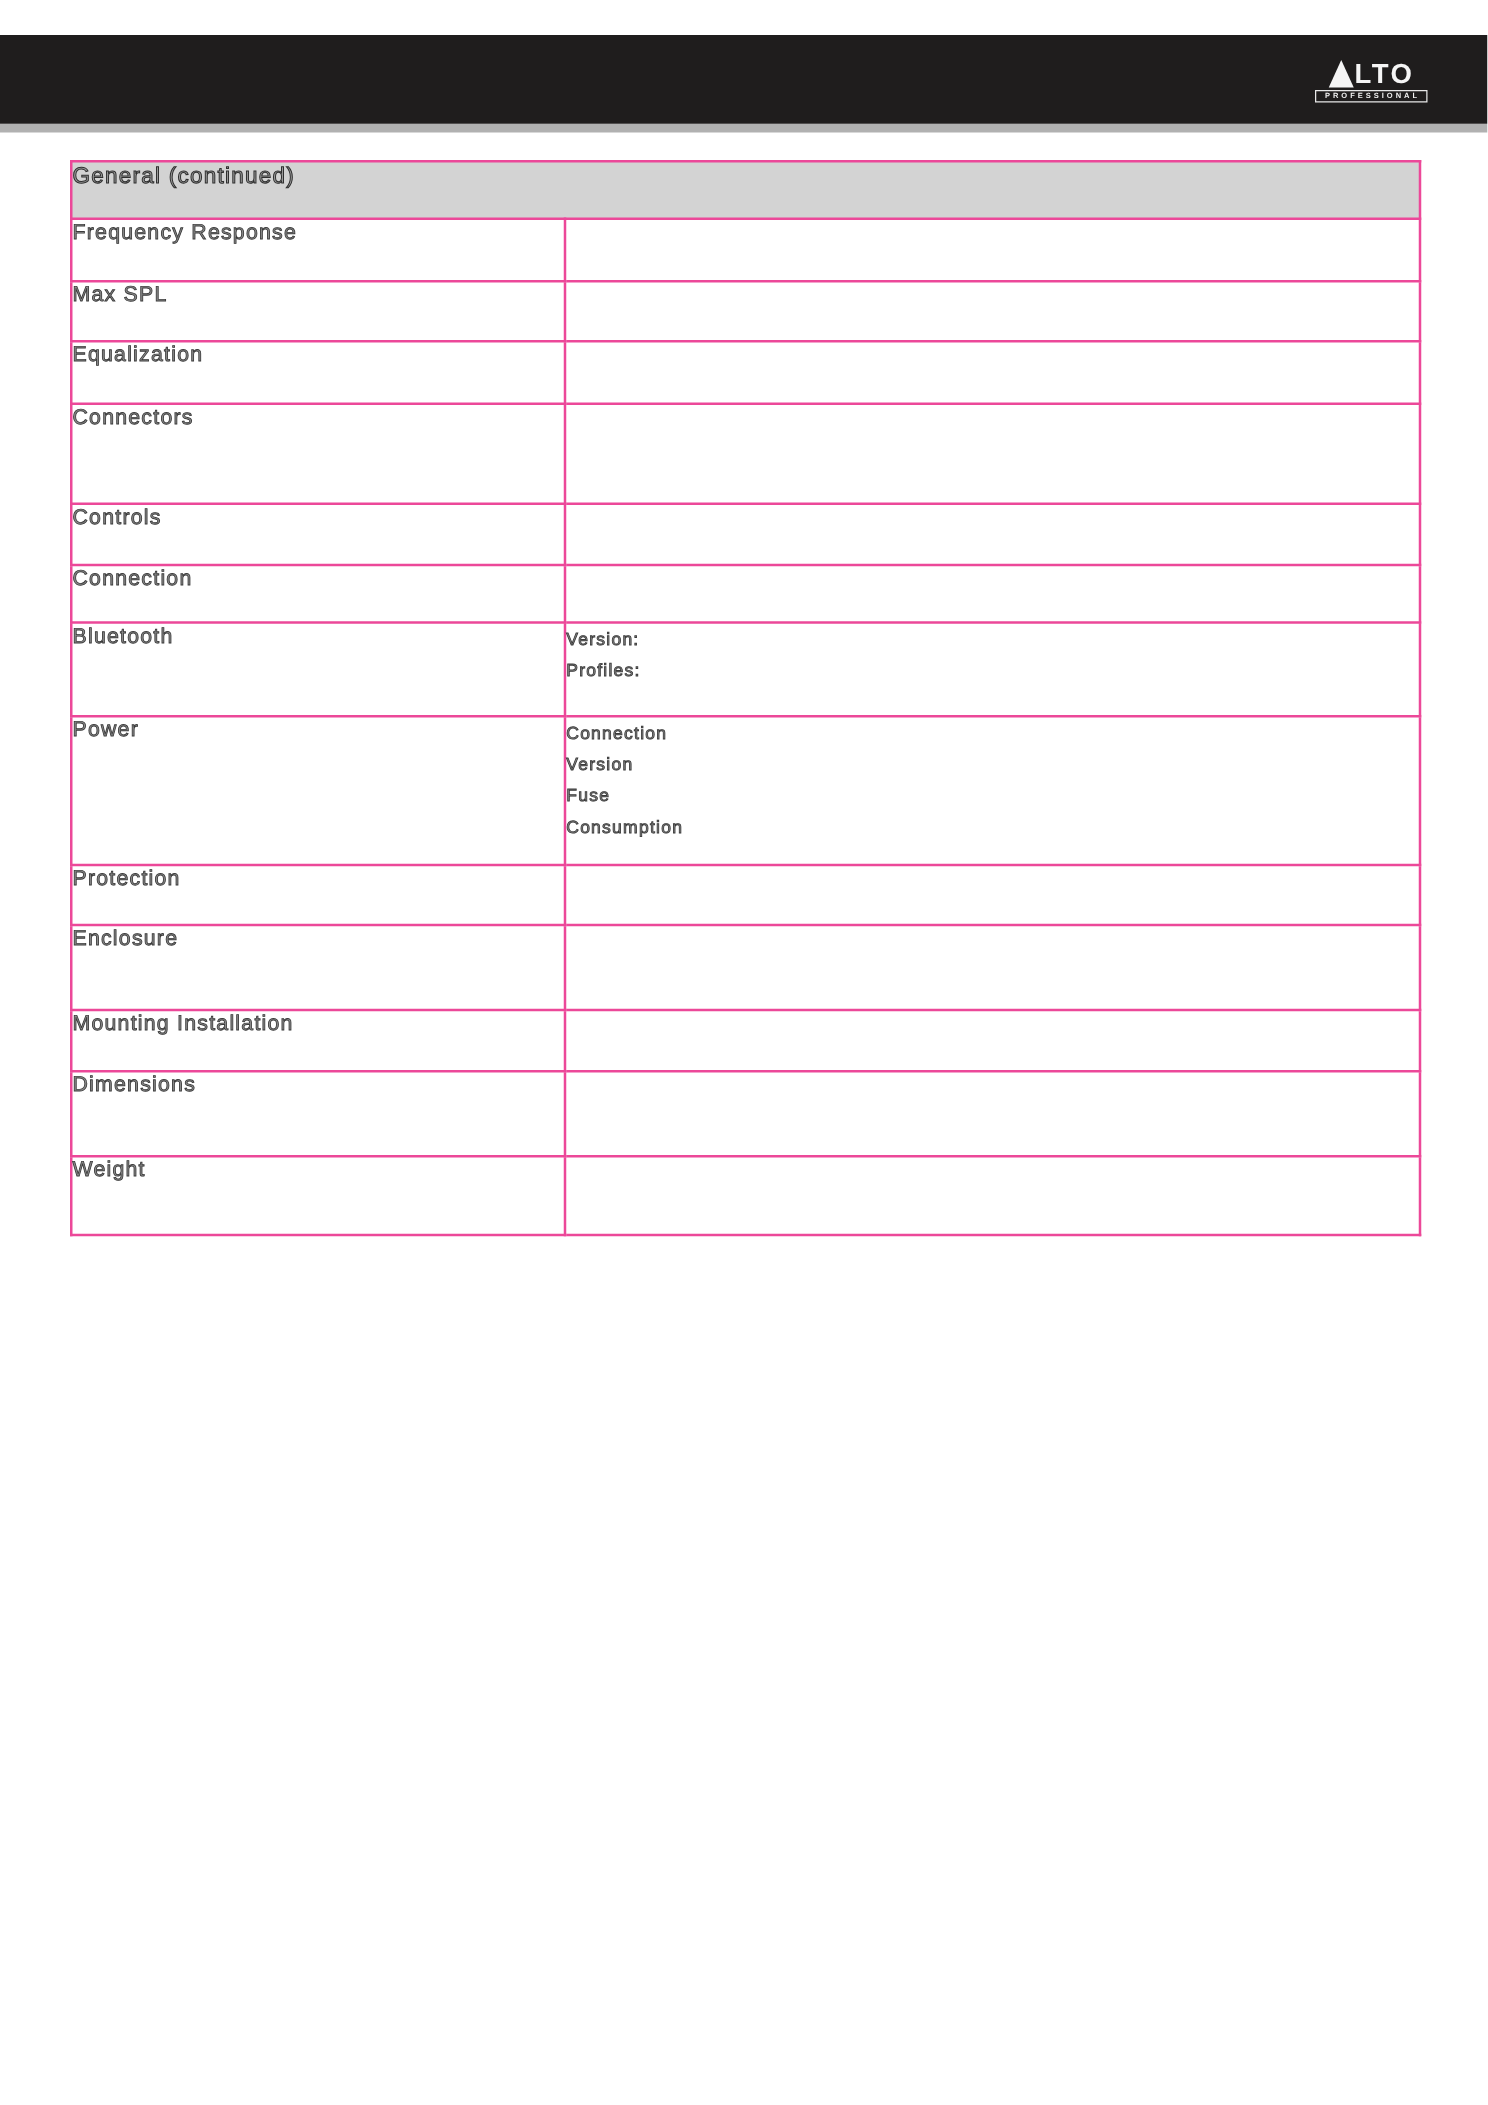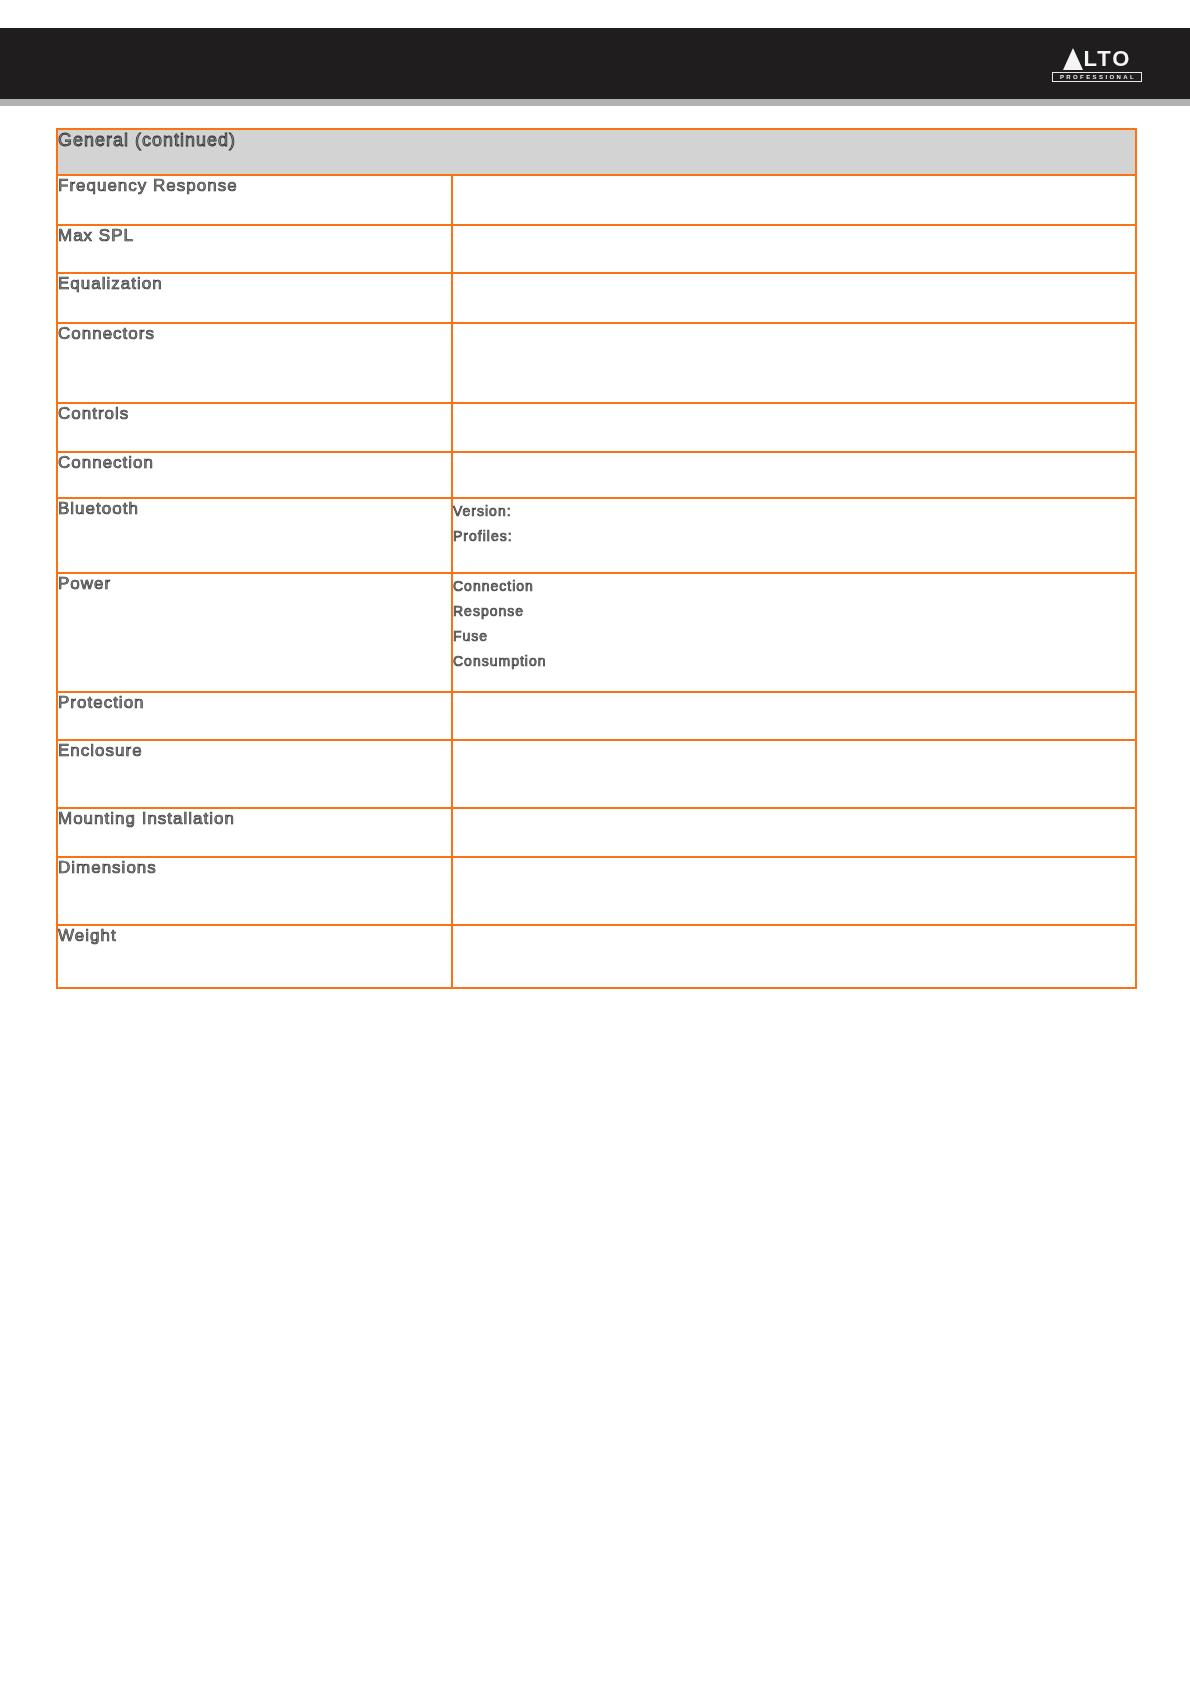--- a/index.html
+++ b/index.html
@@ -71,21 +71,21 @@
   
   .spec-table-wrap {
     margin: 22px 0 0 56px;
   }
   table.spec {
     border-collapse: collapse;
     table-layout: fixed;
     width: 1079px;
   }
   table.spec td, table.spec th {
-    border: 2px solid #f97316;
+    border: 2px solid #ec4899;
     vertical-align: top;
     padding: 0;
   }
   th.section-header {
     background: #d3d3d3;
     height: 44px;
     text-align: left;
     padding: 0 0 0 12px;
     vertical-align: middle;
     font-size: 18px;
@@ -191,21 +191,21 @@
       <td class="value-cell">
         <div class="value-line outline-text">Version:</div>
         <div class="value-line outline-text">Profiles:</div>
       </td>
     </tr>
 
     <tr class="h119">
       <td class="label-cell outline-text">Power</td>
       <td class="value-cell">
         <div class="value-line outline-text">Connection</div>
-        <div class="value-line outline-text">Response</div>
+        <div class="value-line outline-text">Version</div>
         <div class="value-line outline-text">Fuse</div>
         <div class="value-line outline-text">Consumption</div>
       </td>
     </tr>
 
     <tr class="h48">
       <td class="label-cell outline-text">Protection</td>
       <td class="value-cell"></td>
     </tr>
 

